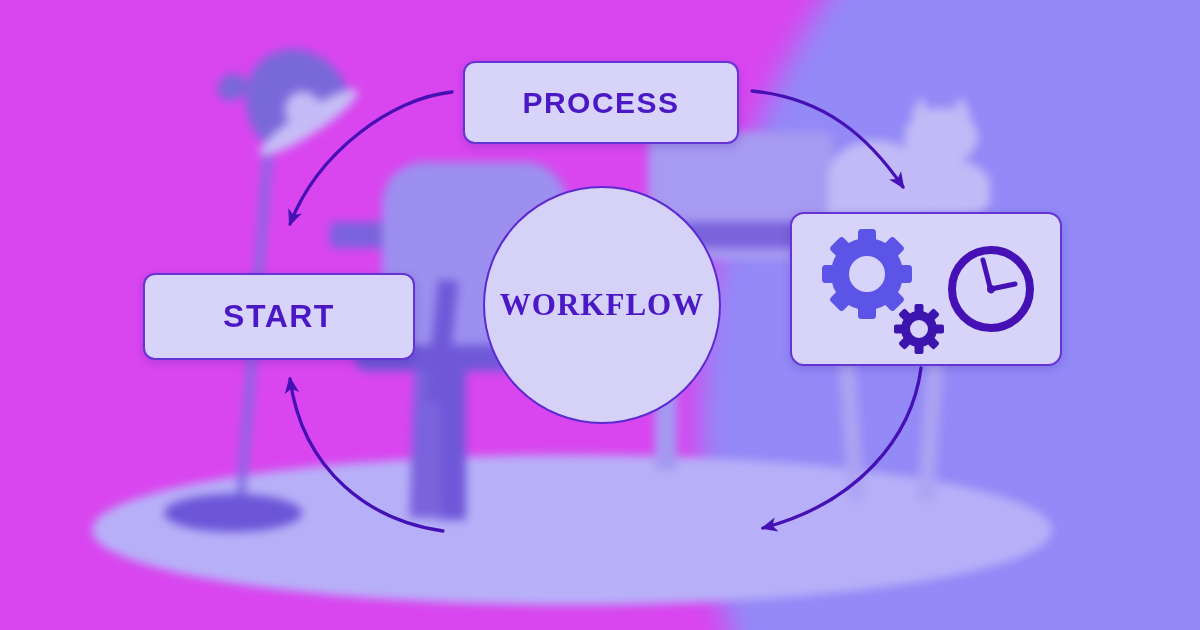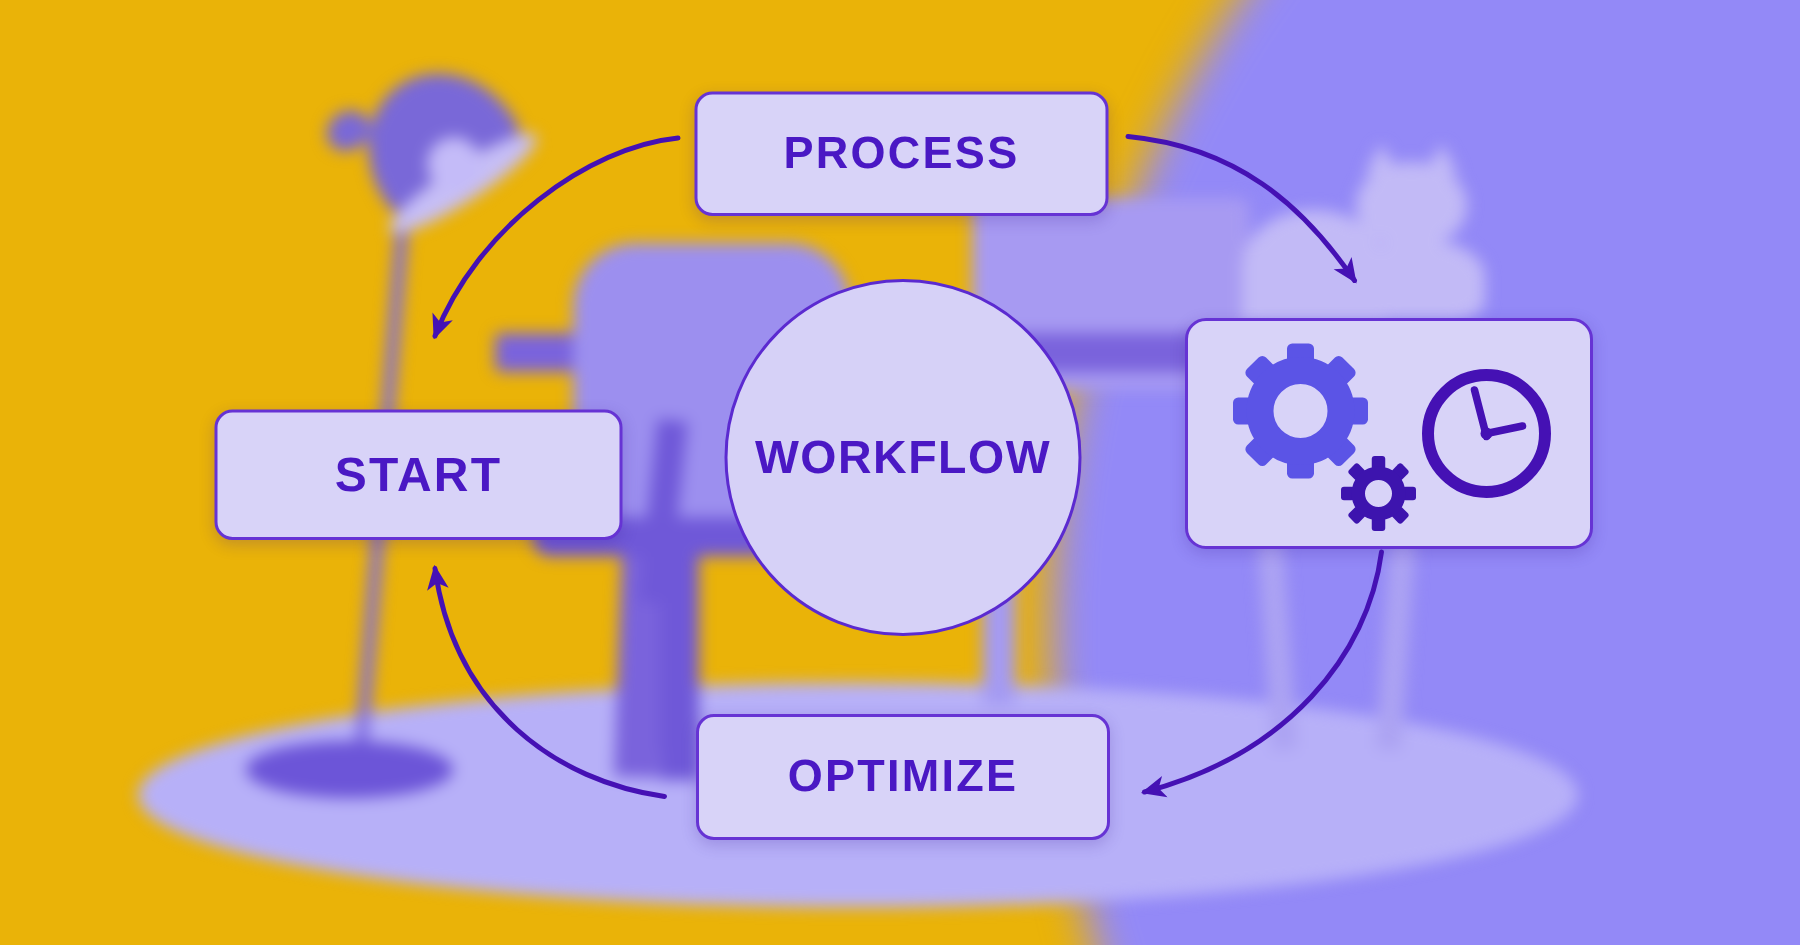--- a/index.html
+++ b/index.html
@@ -1,18 +1,18 @@
 <!DOCTYPE html>
 <html><head>
 <meta charset="utf-8">
 <style>
   html,body{margin:0;padding:0;background:#6f63d8;}
   .stage{
     position:relative;width:1200px;height:630px;overflow:hidden;
-    background:#eab308;
+    background:#d946ef;
     font-family:"Liberation Sans","DejaVu Sans",sans-serif;
   }
   
   .bg-swath{
     position:absolute;left:700px;top:-280px;width:1240px;height:1400px;
     background:#9389F7;border-radius:50%;filter:blur(14px);
   }
   
   .scene{position:absolute;inset:0;filter:blur(5px);}
   .scene *{position:absolute;}
@@ -48,21 +48,21 @@
     background:#D8D3F8;border:2px solid #6633D4;border-radius:12px;
     box-shadow:0 3px 10px rgba(58,28,150,.22);
     color:#4A18C4;font-weight:800;font-size:30px;letter-spacing:1.5px;
   }
   .node-process{left:463px;top:61px;width:272px;height:79px;}
   .node-start{left:143px;top:273px;width:268px;height:83px;font-size:32px;}
   .node-optimize{left:464px;top:476px;width:272px;height:80px;}
   .hub{
     position:absolute;left:483px;top:186px;width:234px;height:234px;border-radius:50%;
     background:#D6D1F7;border:2px solid #5B2AD0;display:flex;align-items:center;justify-content:center;
-    color:#4A18C4;font-weight:800;font-size:31px;letter-spacing:1px;
+    color:#4A18C4;font-weight:800;font-size:31px;letter-spacing:1px;font-family:Liberation Serif, serif;
   }
   .tools{left:790px;top:212px;width:268px;height:150px;border-radius:14px;}
   .tools svg{position:absolute;}
   .gear-large{left:21px;top:6px;}
   .gear-small{left:99px;top:87px;}
   .clock{left:151px;top:27px;}
 </style>
 </head>
 <body>
 
@@ -112,23 +112,20 @@
   </svg>
 
   <div class="nodebox node-process">
     <span>PROCESS</span>
   </div>
 
   <div class="nodebox node-start">
     <span>START</span>
   </div>
 
-  <div class="nodebox node-optimize">
-    <span>OPTIMIZE</span>
-  </div>
 
   <div class="hub">
     <span>WORKFLOW</span>
   </div>
 
   <div class="nodebox tools">
     <svg class="gear-large" width="108" height="108" viewBox="-54 -54 108 108">
       <g fill="#5B54E6">
         <rect x="-9" y="-45" width="18" height="15" rx="3.5" transform="rotate(0)"></rect>
         <rect x="-9" y="-45" width="18" height="15" rx="3.5" transform="rotate(45)"></rect>

